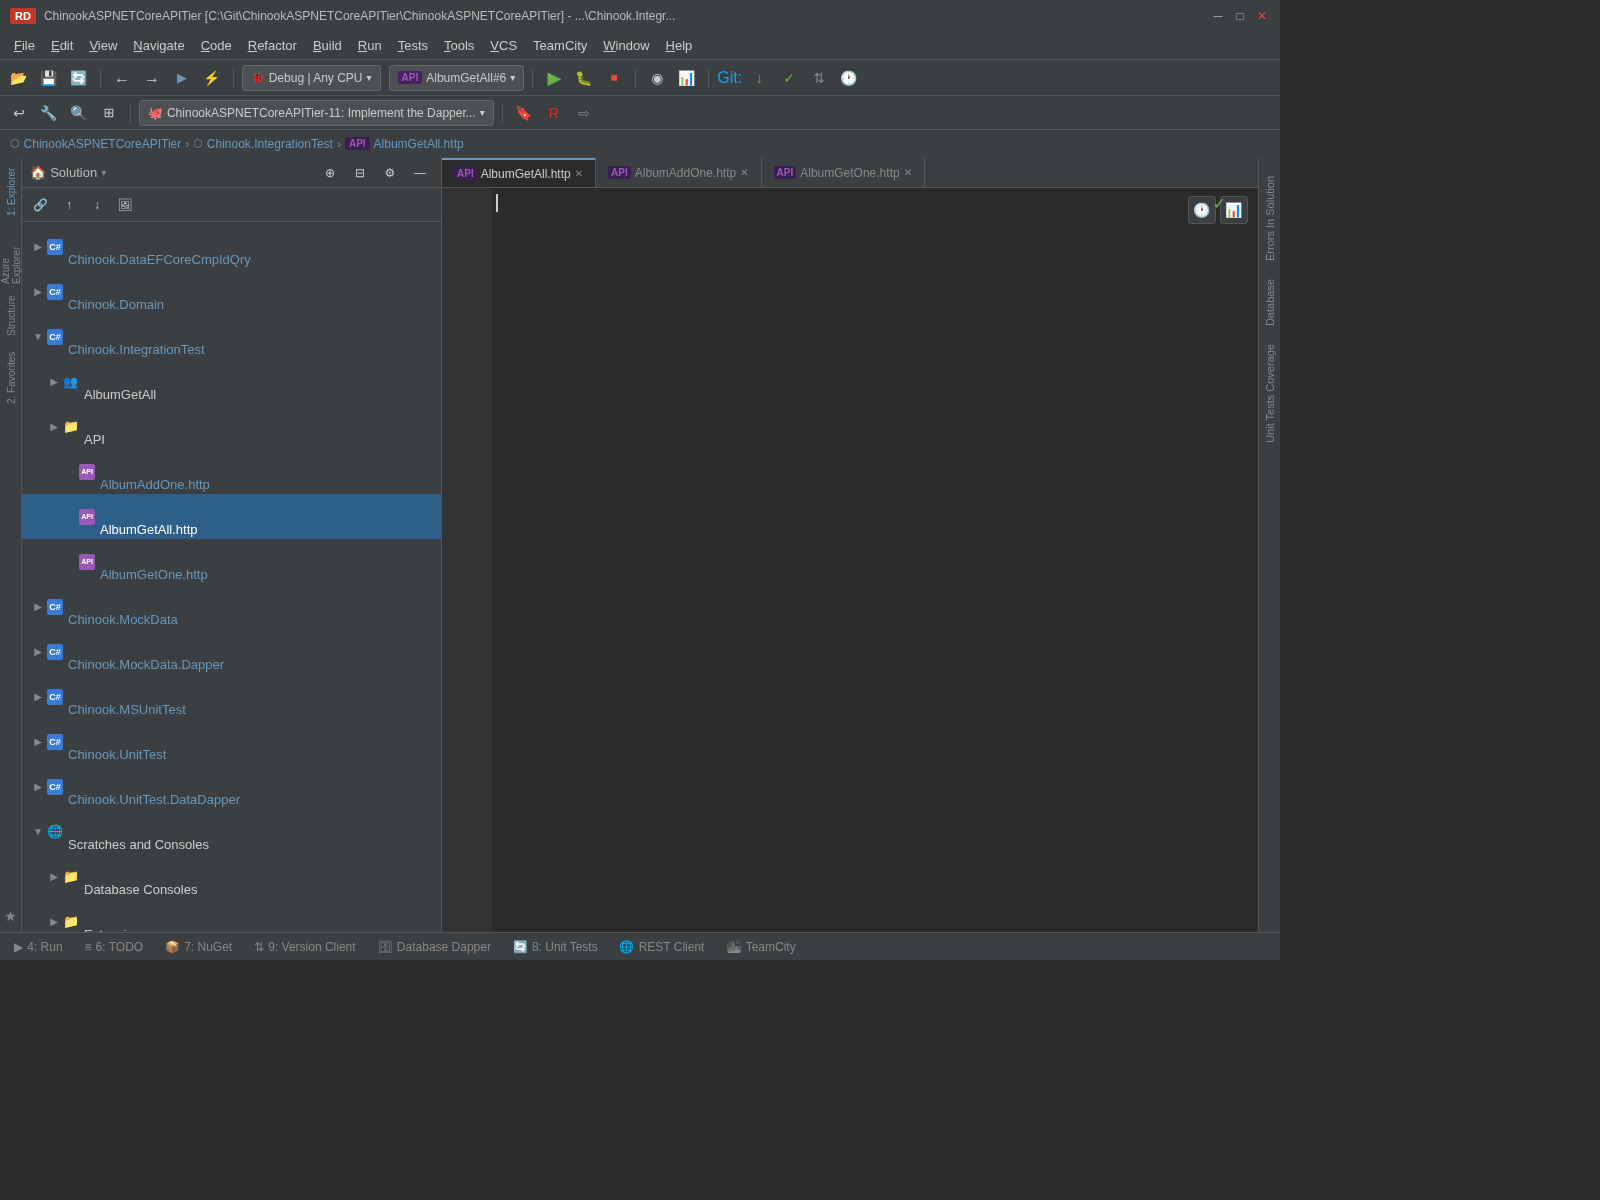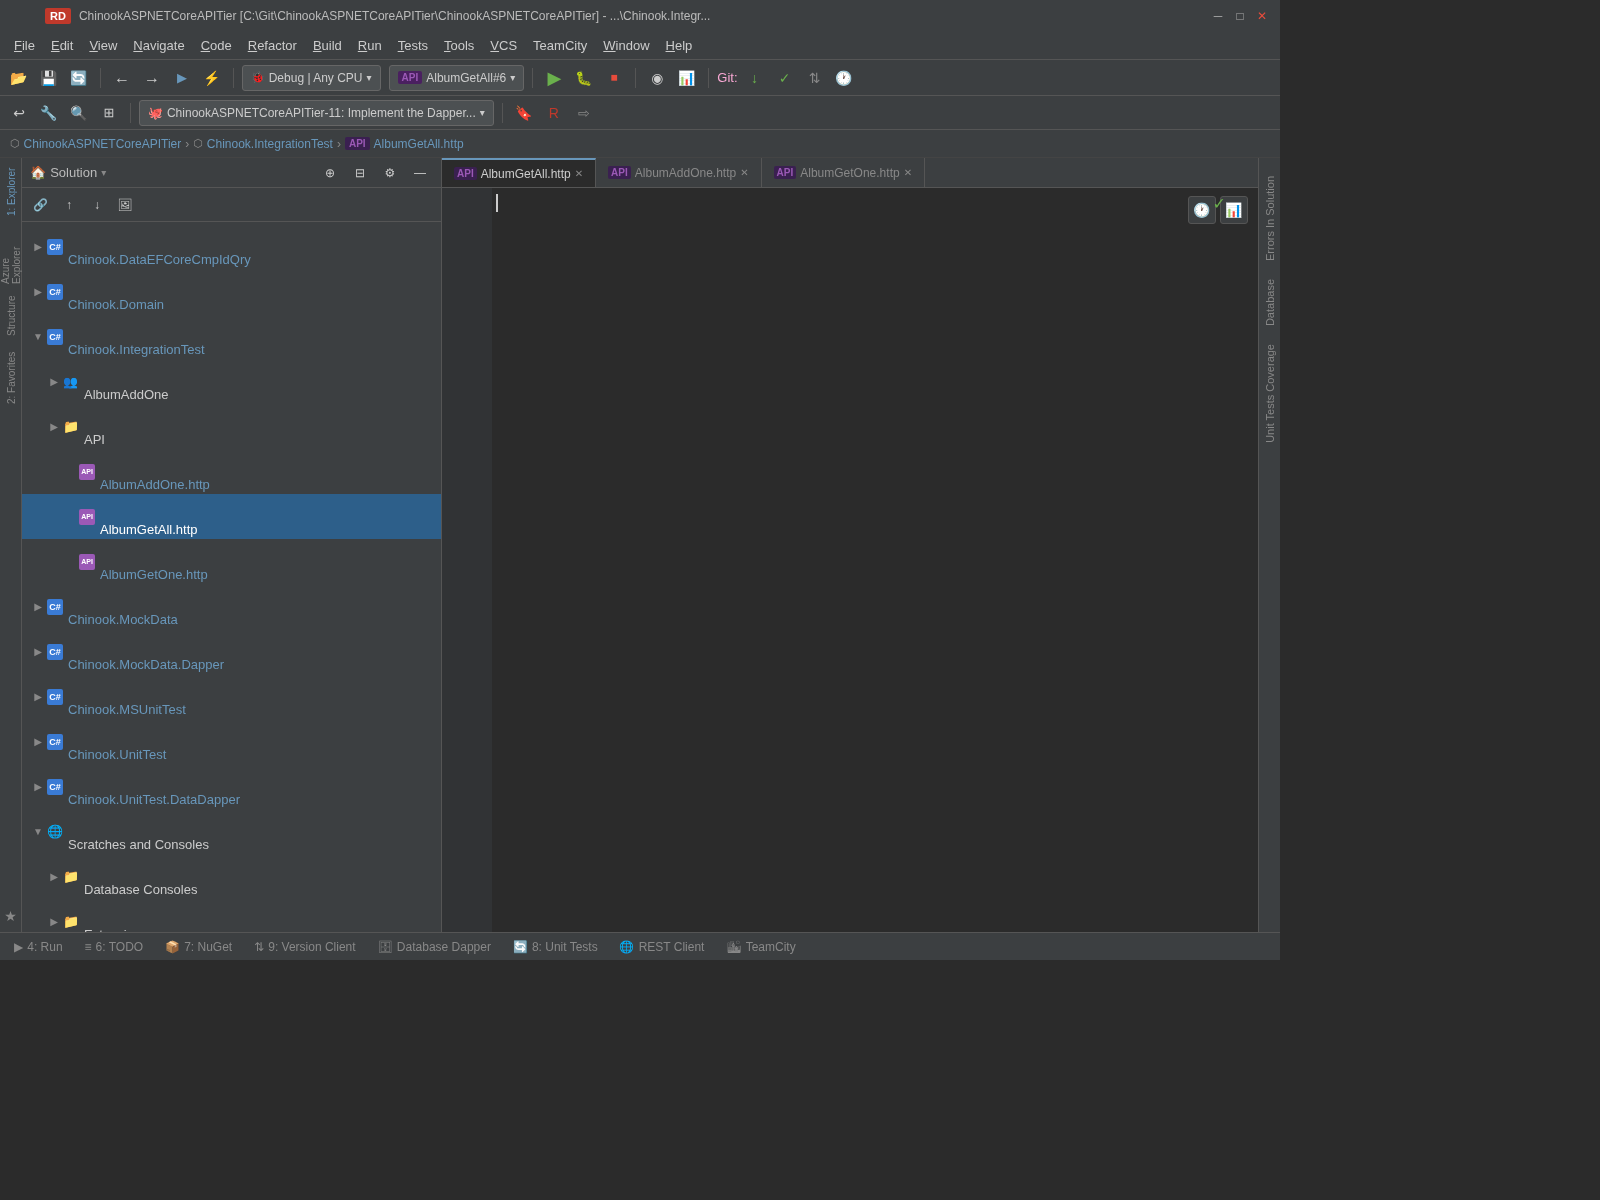--- a/index.html
+++ b/index.html
@@ -183,21 +183,21 @@
     .api-icon { display: inline-block; width: 16px; height: 16px; background: #9b59b6; border-radius: 2px; color: white; font-size: 7px; font-weight: bold; text-align: center; line-height: 16px; }
     .scratch-icon { display: inline-block; width: 16px; height: 16px; background: #9b59b6; border-radius: 2px; color: white; font-size: 7px; font-weight: bold; text-align: center; line-height: 16px; }
     .globe-icon { color: #5dade2; font-size: 13px; }
     .checkmark-green { color: #6ab04c; font-size: 16px; }
   </style>
 </head>
 <body>
 
 <div id="title-bar">
   <div class="left">
-    <span style="background:#c0392b;color:white;font-size:11px;font-weight:bold;padding:2px 5px;border-radius:2px;margin-left:35px;">RD</span>
+    <span style="background:#c0392b;color:white;font-size:11px;font-weight:bold;padding:2px 5px;border-radius:2px;">RD</span>
     <span style="font-size:12px;color:#bbb;">ChinookASPNETCoreAPITier [C:\Git\ChinookASPNETCoreAPITier\ChinookASPNETCoreAPITier] - ...\Chinook.Integr...</span>
   </div>
   <div class="controls">
     <span class="ctrl-btn">─</span>
     <span class="ctrl-btn">□</span>
     <span class="ctrl-btn" style="color:#e74c3c;">✕</span>
   </div>
 </div>
 
 <div id="menu-bar">
@@ -238,21 +238,21 @@
     <span style="font-size:10px;">▾</span>
   </div>
   <div class="tb-sep"></div>
   <span class="tb-btn run-btn">▶</span>
   <span class="tb-btn" style="color:#e8a935;font-size:14px;">🐛</span>
   <span class="tb-btn stop-btn">⏹</span>
   <div class="tb-sep"></div>
   <span class="tb-btn">◉</span>
   <span class="tb-btn">📊</span>
   <div class="tb-sep"></div>
-  <span style="color:#f9a8d4;font-size:13px;text-align:right;">Git:</span>
+  <span style="color:#0ea5e9;font-size:16px;text-align:right;">Git:</span>
   <span class="tb-btn" style="color:#6ab04c;">↓</span>
   <span class="tb-btn" style="color:#6ab04c;">✓</span>
   <span class="tb-btn" style="color:#888;">⇅</span>
   <span class="tb-btn" style="color:#888;">🕐</span>
 </div>
 
 <div id="toolbar2">
   <span class="tb-btn" style="font-size:14px;">↩</span>
   <span class="tb-btn" style="font-size:14px;">🔧</span>
   <span class="tb-btn" style="font-size:14px;">🔍</span>
@@ -334,21 +334,21 @@
         <span class="tree-arrow">▼</span>
         <span class="tree-icon">
             <span class="csharp-icon">C#</span>
           </span>
         <span class="tree-label blue">Chinook.IntegrationTest</span>
       </div>
 
       <div class="tree-item indent2">
         <span class="tree-arrow">▶</span>
         <span class="tree-icon">👥</span>
-        <span class="tree-label">AlbumAddOne</span>
+        <span class="tree-label">AlbumGetAll</span>
       </div>
 
       <div class="tree-item indent2">
         <span class="tree-arrow">▶</span>
         <span class="tree-icon folder-icon">📁</span>
         <span class="tree-label">API</span>
       </div>
 
       <div class="tree-item indent3">
         <span class="tree-arrow"></span>

